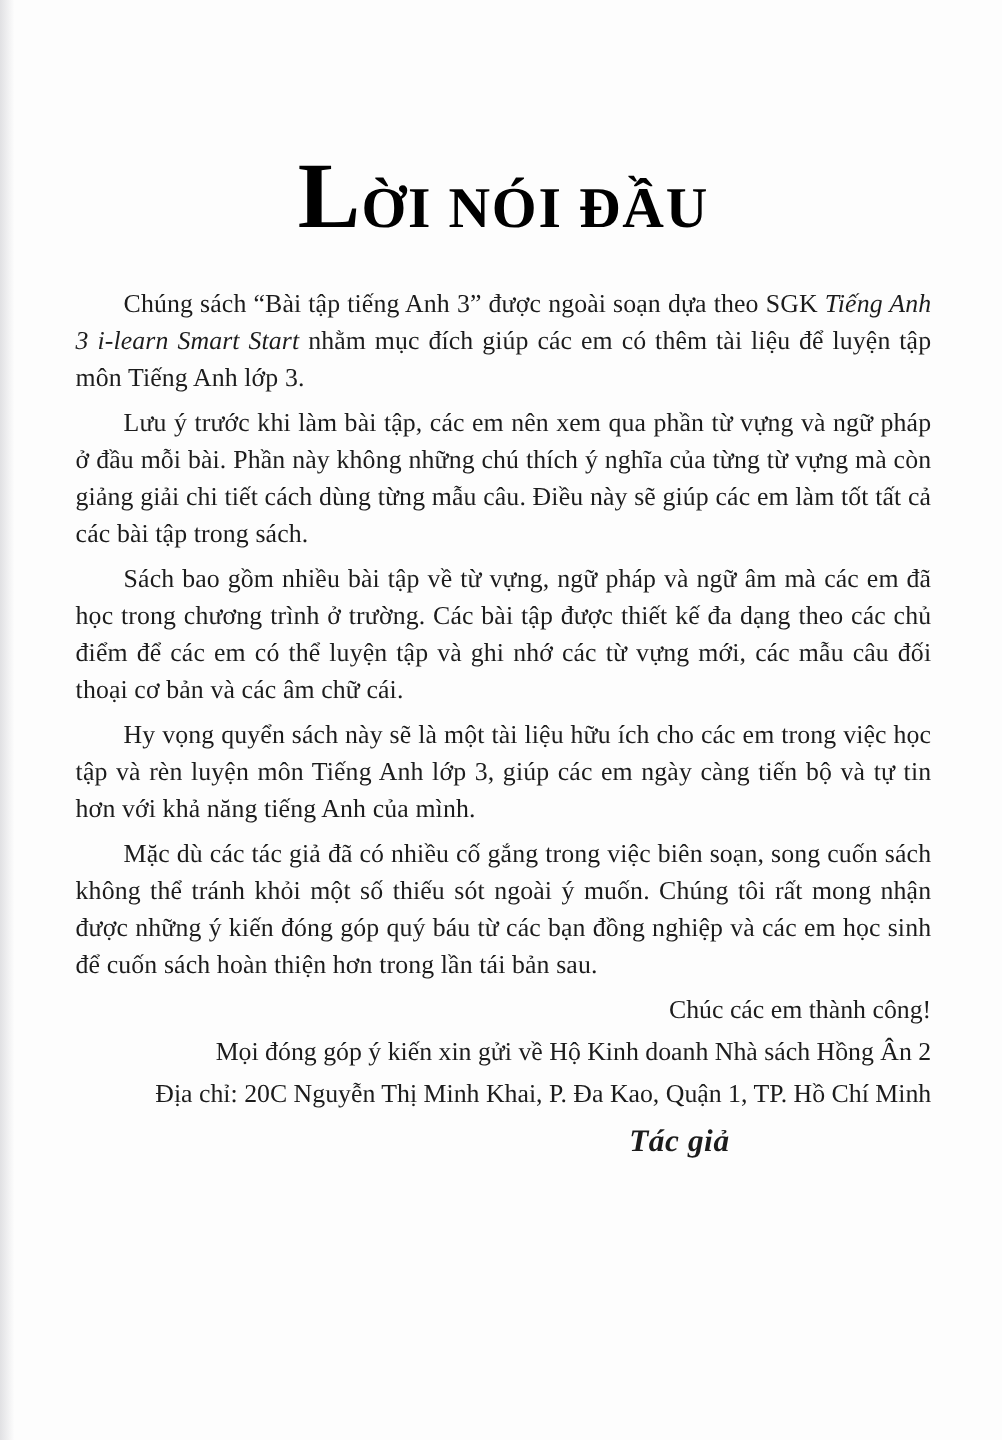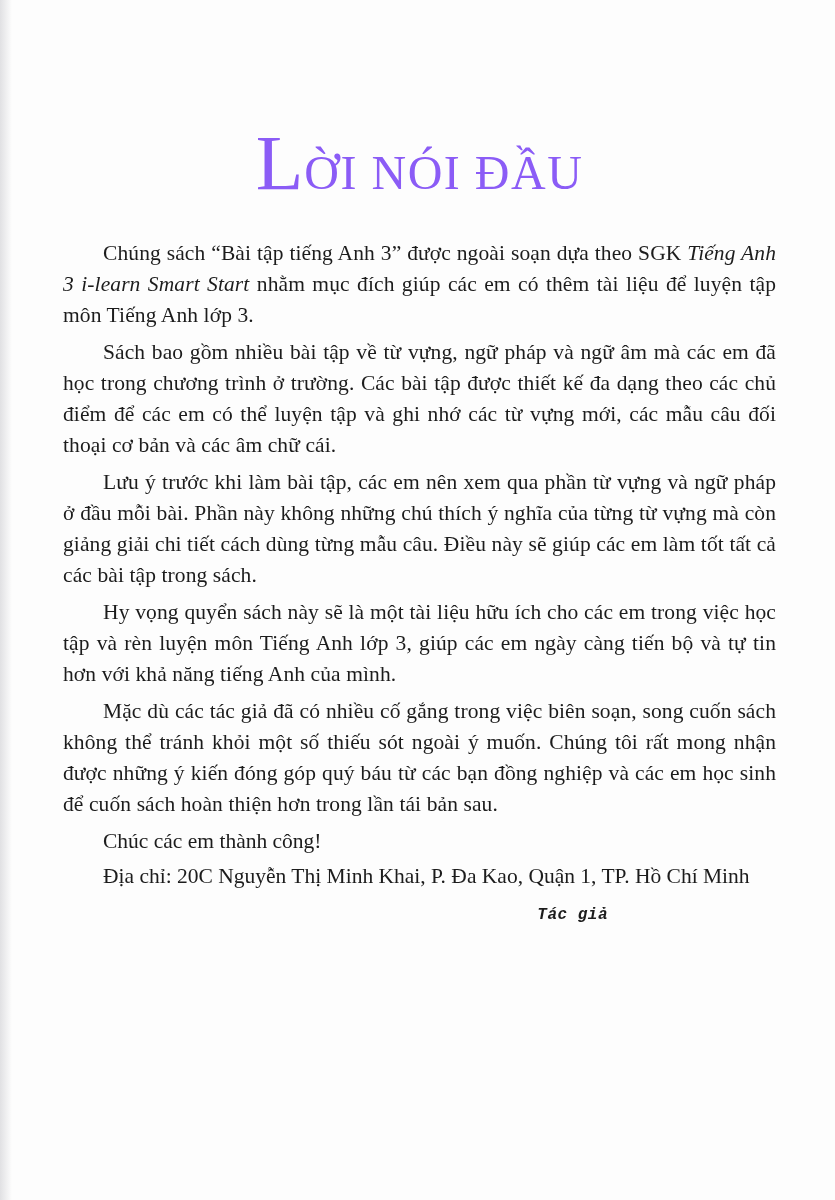--- a/index.html
+++ b/index.html
@@ -23,24 +23,24 @@
   .gutter-shadow {
     position: absolute;
     left: 0; top: 0; bottom: 0;
     width: 12px;
     background: linear-gradient(90deg, rgba(190,190,196,0.45), rgba(253,253,253,0));
     pointer-events: none;
   }
   h1.page-title {
     margin: 0 0 40px 0;
     text-align: center;
-    font-weight: 400;
+    font-weight: 700;
     line-height: 0.9;
     white-space: nowrap;
-    color: #8b5cf6;
+    color: #000000;
   }
   .title-initial {
     font-size: 78px;
     letter-spacing: 1px;
   }
   .title-rest {
     font-size: 48px;
     letter-spacing: 1.5px;
   }
   p.para {
@@ -49,55 +49,55 @@
     line-height: 31px;
     text-indent: 40px;
     text-align: justify;
     letter-spacing: 0.1px;
   }
   p.contact {
     margin: 0 0 4px 0;
     font-size: 21.5px;
     line-height: 31px;
     text-indent: 40px;
-    text-align: left;
+    text-align: right;
     white-space: nowrap;
   }
   .seg-bold { font-weight: 400; }
   .seg-italic { font-style: italic; }
   p.signature {
     margin: 8px 168px 0 0;
-    font-size: 16px;
+    font-size: 26px;
     line-height: 31px;
     font-weight: 700;
     font-style: italic;
     text-align: right;
     letter-spacing: 0.5px;
-    font-family: Liberation Mono, monospace;
   }
 </style>
 </head>
 <body>
 
 <div class="page">
   <div class="gutter-shadow"></div>
 
   <h1 class="page-title"><span class="title-initial">L</span><span class="title-rest">ỜI NÓI ĐẦU</span></h1>
 
 
   <p class="para"><span>Chúng sách </span><span class="seg-bold">“Bài tập tiếng Anh 3”</span><span> được ngoài soạn dựa theo SGK </span><span class="seg-italic">Tiếng Anh 3 i-learn Smart Start</span><span> nhằm mục đích giúp các em có thêm tài liệu để luyện tập môn Tiếng Anh lớp 3.</span></p>
 
+  <p class="para"><span>Lưu ý trước khi làm bài tập, các em nên xem qua phần từ vựng và ngữ pháp ở đầu mỗi bài. Phần này không những chú thích ý nghĩa của từng từ vựng mà còn giảng giải chi tiết cách dùng từng mẫu câu. Điều này sẽ giúp các em làm tốt tất cả các bài tập trong sách.</span></p>
+
   <p class="para"><span>Sách bao gồm nhiều bài tập về từ vựng, ngữ pháp và ngữ âm mà các em đã học trong chương trình ở trường. Các bài tập được thiết kế đa dạng theo các chủ điểm để các em có thể luyện tập và ghi nhớ các từ vựng mới, các mẫu câu đối thoại cơ bản và các âm chữ cái.</span></p>
-
-  <p class="para"><span>Lưu ý trước khi làm bài tập, các em nên xem qua phần từ vựng và ngữ pháp ở đầu mỗi bài. Phần này không những chú thích ý nghĩa của từng từ vựng mà còn giảng giải chi tiết cách dùng từng mẫu câu. Điều này sẽ giúp các em làm tốt tất cả các bài tập trong sách.</span></p>
 
   <p class="para"><span>Hy vọng quyển sách này sẽ là một tài liệu hữu ích cho các em trong việc học tập và rèn luyện môn Tiếng Anh lớp 3, giúp các em ngày càng tiến bộ và tự tin hơn với khả năng tiếng Anh của mình.</span></p>
 
   <p class="para"><span>Mặc dù các tác giả đã có nhiều cố gắng trong việc biên soạn, song cuốn sách không thể tránh khỏi một số thiếu sót ngoài ý muốn. Chúng tôi rất mong nhận được những ý kiến đóng góp quý báu từ các bạn đồng nghiệp và các em học sinh để cuốn sách hoàn thiện hơn trong lần tái bản sau.</span></p>
 
   <p class="contact"><span>Chúc các em thành công!</span></p>
 
+  <p class="contact"><span>Mọi đóng góp ý kiến xin gửi về Hộ Kinh doanh Nhà sách Hồng Ân 2</span></p>
 
   <p class="contact"><span>Địa chỉ: 20C Nguyễn Thị Minh Khai, P. Đa Kao, Quận 1, TP. Hồ Chí Minh</span></p>
 
 
   <p class="signature">Tác giả</p>
 </div>
 
 </body></html>

